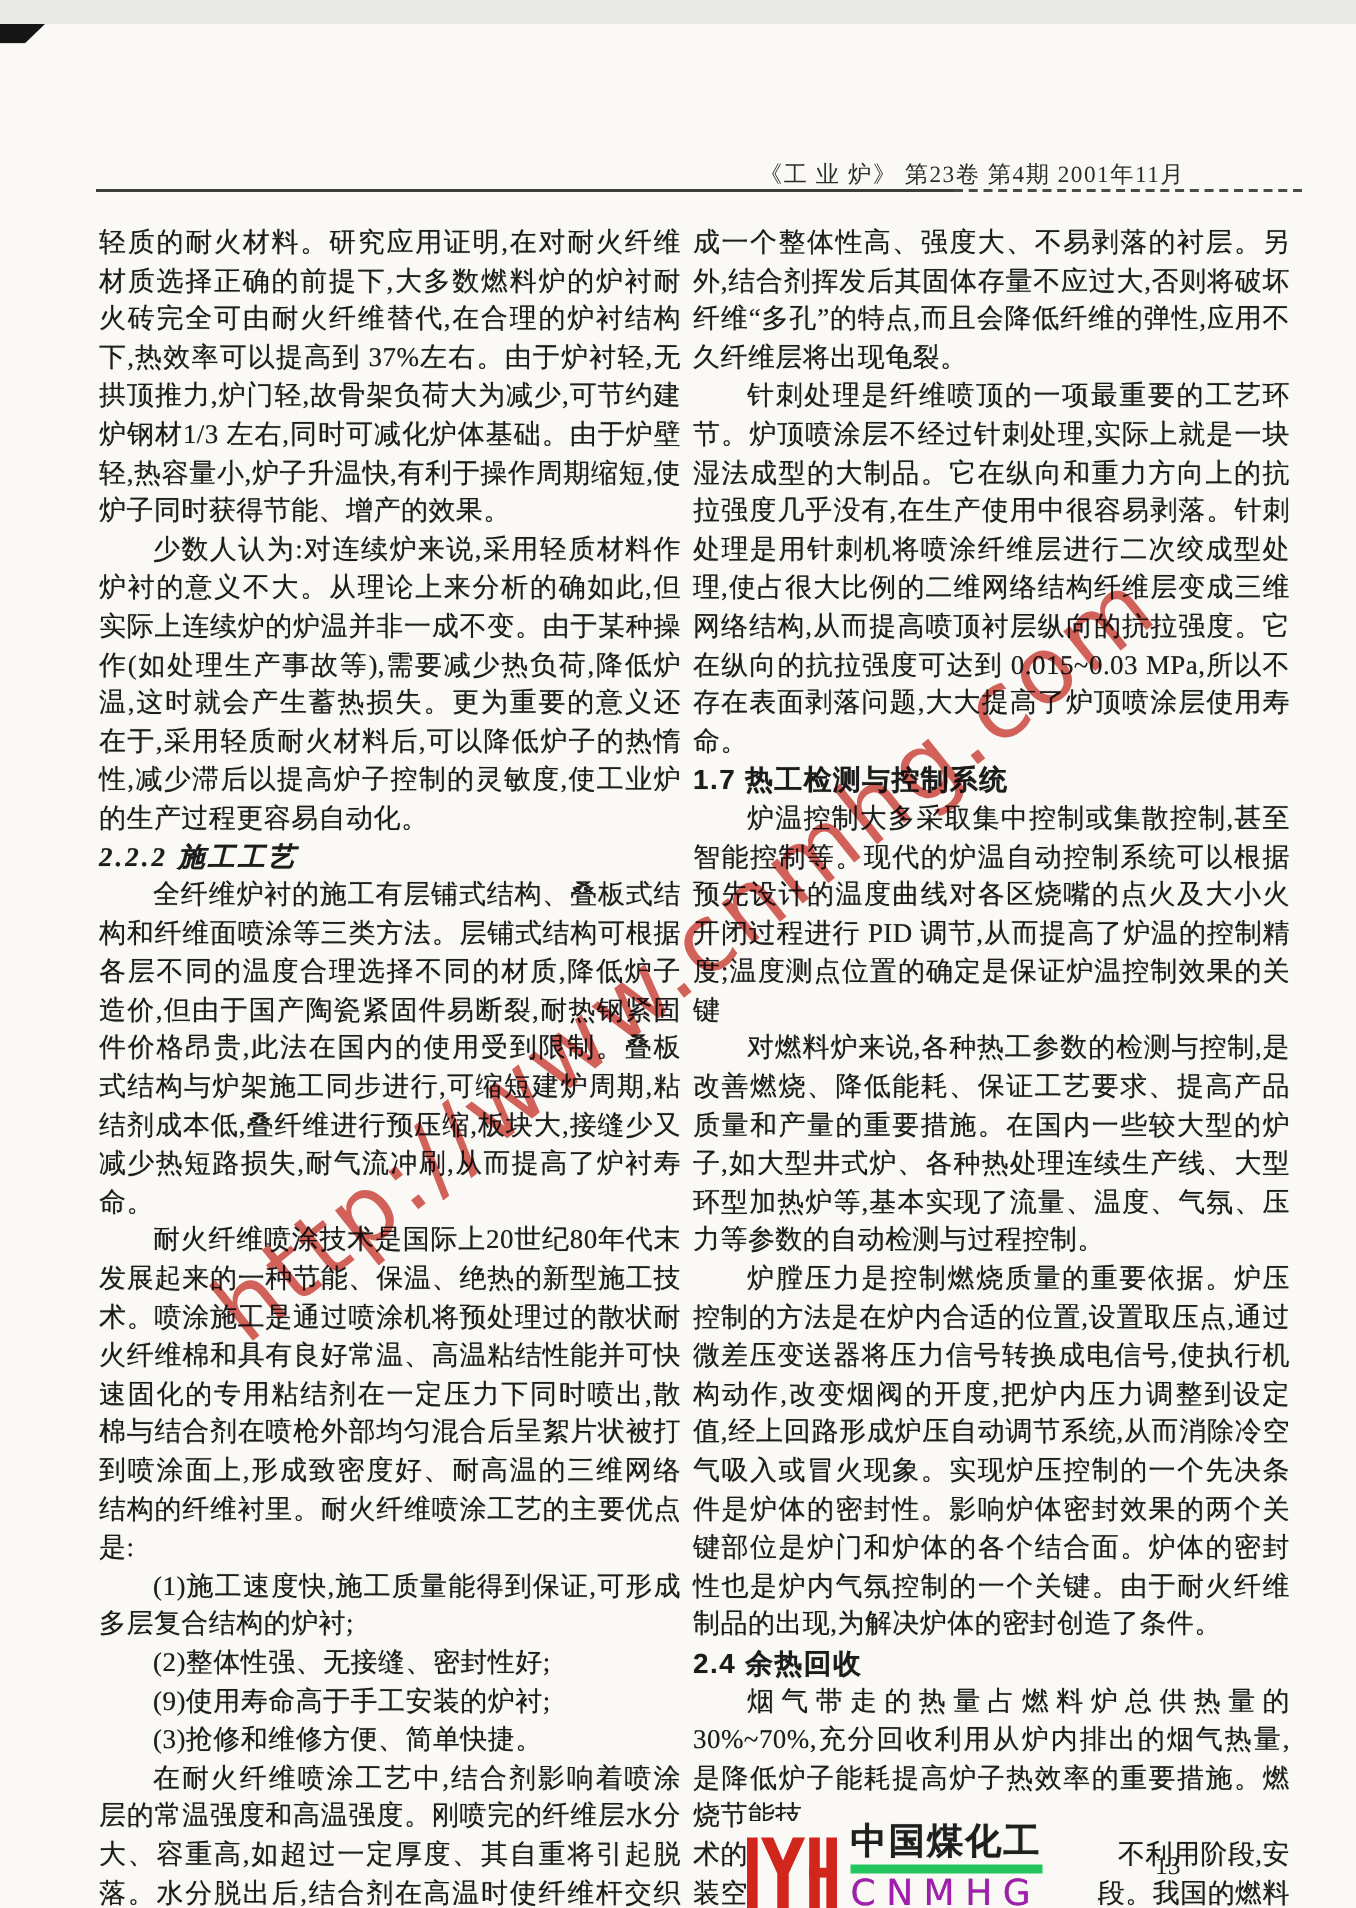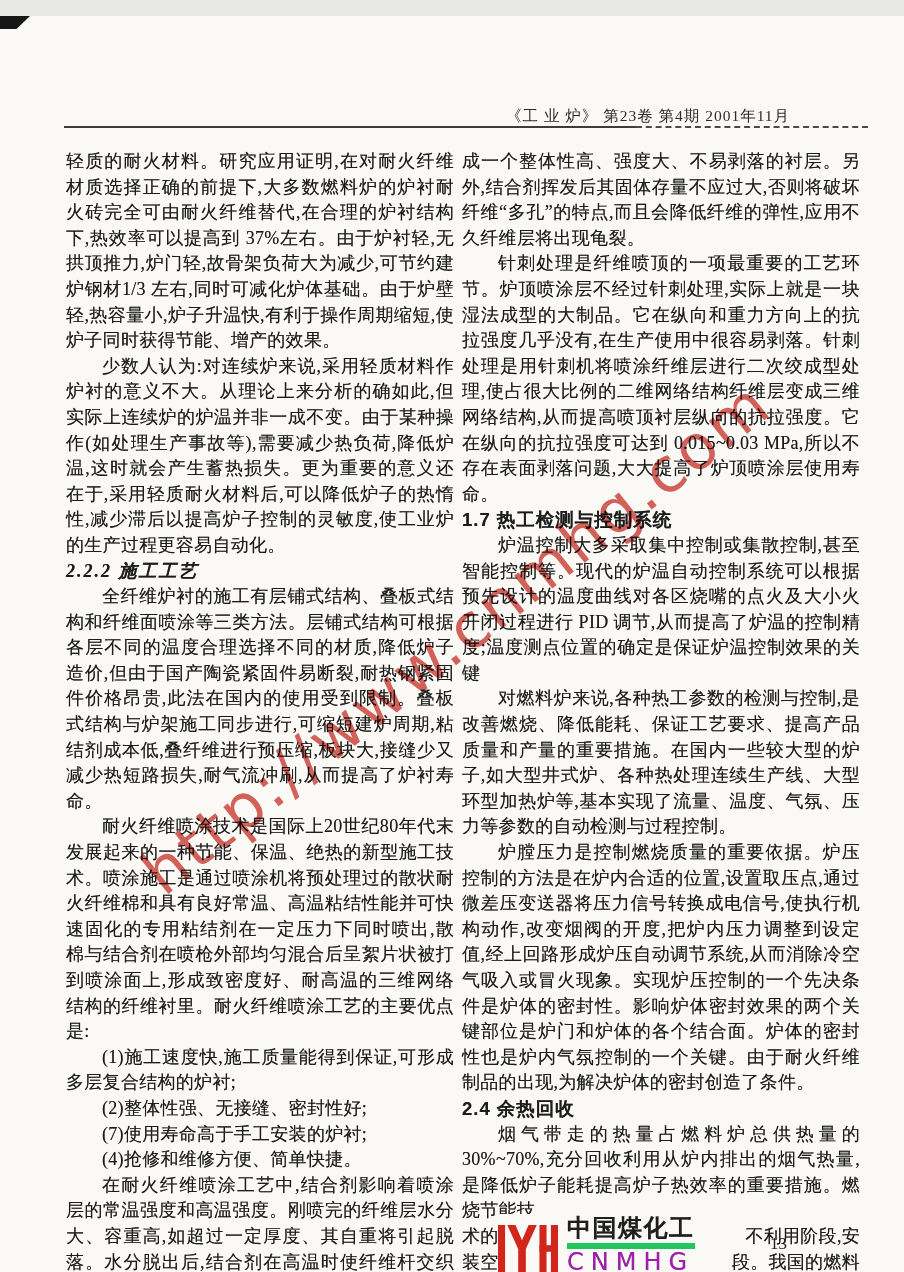--- a/index.html
+++ b/index.html
@@ -52,22 +52,22 @@
   <div class="rule-dash"></div>
 
   <div class="col col-left">
       <p class="blk p-cont">轻质的耐火材料。研究应用证明,在对耐火纤维材质选择正确的前提下,大多数燃料炉的炉衬耐火砖完全可由耐火纤维替代,在合理的炉衬结构下,热效率可以提高到 37%左右。由于炉衬轻,无拱顶推力,炉门轻,故骨架负荷大为减少,可节约建炉钢材1/3 左右,同时可减化炉体基础。由于炉壁轻,热容量小,炉子升温快,有利于操作周期缩短,使炉子同时获得节能、增产的效果。</p>
       <p class="blk p">少数人认为:对连续炉来说,采用轻质材料作炉衬的意义不大。从理论上来分析的确如此,但实际上连续炉的炉温并非一成不变。由于某种操作(如处理生产事故等),需要减少热负荷,降低炉温,这时就会产生蓄热损失。更为重要的意义还在于,采用轻质耐火材料后,可以降低炉子的热惰性,减少滞后以提高炉子控制的灵敏度,使工业炉的生产过程更容易自动化。</p>
       <p class="blk h-italic">2.2.2  施工工艺</p>
       <p class="blk p">全纤维炉衬的施工有层铺式结构、叠板式结构和纤维面喷涂等三类方法。层铺式结构可根据各层不同的温度合理选择不同的材质,降低炉子造价,但由于国产陶瓷紧固件易断裂,耐热钢紧固件价格昂贵,此法在国内的使用受到限制。叠板式结构与炉架施工同步进行,可缩短建炉周期,粘结剂成本低,叠纤维进行预压缩,板块大,接缝少又减少热短路损失,耐气流冲刷,从而提高了炉衬寿命。</p>
       <p class="blk p">耐火纤维喷涂技术是国际上20世纪80年代末发展起来的一种节能、保温、绝热的新型施工技术。喷涂施工是通过喷涂机将预处理过的散状耐火纤维棉和具有良好常温、高温粘结性能并可快速固化的专用粘结剂在一定压力下同时喷出,散棉与结合剂在喷枪外部均匀混合后呈絮片状被打到喷涂面上,形成致密度好、耐高温的三维网络结构的纤维衬里。耐火纤维喷涂工艺的主要优点是:</p>
       <p class="blk p">(1)施工速度快,施工质量能得到保证,可形成多层复合结构的炉衬;</p>
       <p class="blk p">(2)整体性强、无接缝、密封性好;</p>
-      <p class="blk p">(7)使用寿命高于手工安装的炉衬;</p>
-      <p class="blk p">(4)抢修和维修方便、简单快捷。</p>
+      <p class="blk p">(9)使用寿命高于手工安装的炉衬;</p>
+      <p class="blk p">(3)抢修和维修方便、简单快捷。</p>
       <p class="blk p">在耐火纤维喷涂工艺中,结合剂影响着喷涂层的常温强度和高温强度。刚喷完的纤维层水分大、容重高,如超过一定厚度、其自重将引起脱落。水分脱出后,结合剂在高温时使纤维杆交织牢固从而形</p>
     </div>
 
   <div class="col col-right">
     <div>
         <p class="blk p-cont">成一个整体性高、强度大、不易剥落的衬层。另外,结合剂挥发后其固体存量不应过大,否则将破坏纤维“多孔”的特点,而且会降低纤维的弹性,应用不久纤维层将出现龟裂。</p>
         <p class="blk p">针刺处理是纤维喷顶的一项最重要的工艺环节。炉顶喷涂层不经过针刺处理,实际上就是一块湿法成型的大制品。它在纵向和重力方向上的抗拉强度几乎没有,在生产使用中很容易剥落。针刺处理是用针刺机将喷涂纤维层进行二次绞成型处理,使占很大比例的二维网络结构纤维层变成三维网络结构,从而提高喷顶衬层纵向的抗拉强度。它在纵向的抗拉强度可达到 0.015~0.03 MPa,所以不存在表面剥落问题,大大提高了炉顶喷涂层使用寿命。</p>
         <p class="blk h-bold">1.7  热工检测与控制系统</p>
         <p class="blk p">炉温控制大多采取集中控制或集散控制,甚至智能控制等。现代的炉温自动控制系统可以根据预先设计的温度曲线对各区烧嘴的点火及大小火开闭过程进行 PID 调节,从而提高了炉温的控制精度;温度测点位置的确定是保证炉温控制效果的关键</p>
         <p class="blk p">对燃料炉来说,各种热工参数的检测与控制,是改善燃烧、降低能耗、保证工艺要求、提高产品质量和产量的重要措施。在国内一些较大型的炉子,如大型井式炉、各种热处理连续生产线、大型环型加热炉等,基本实现了流量、温度、气氛、压力等参数的自动检测与过程控制。</p>

